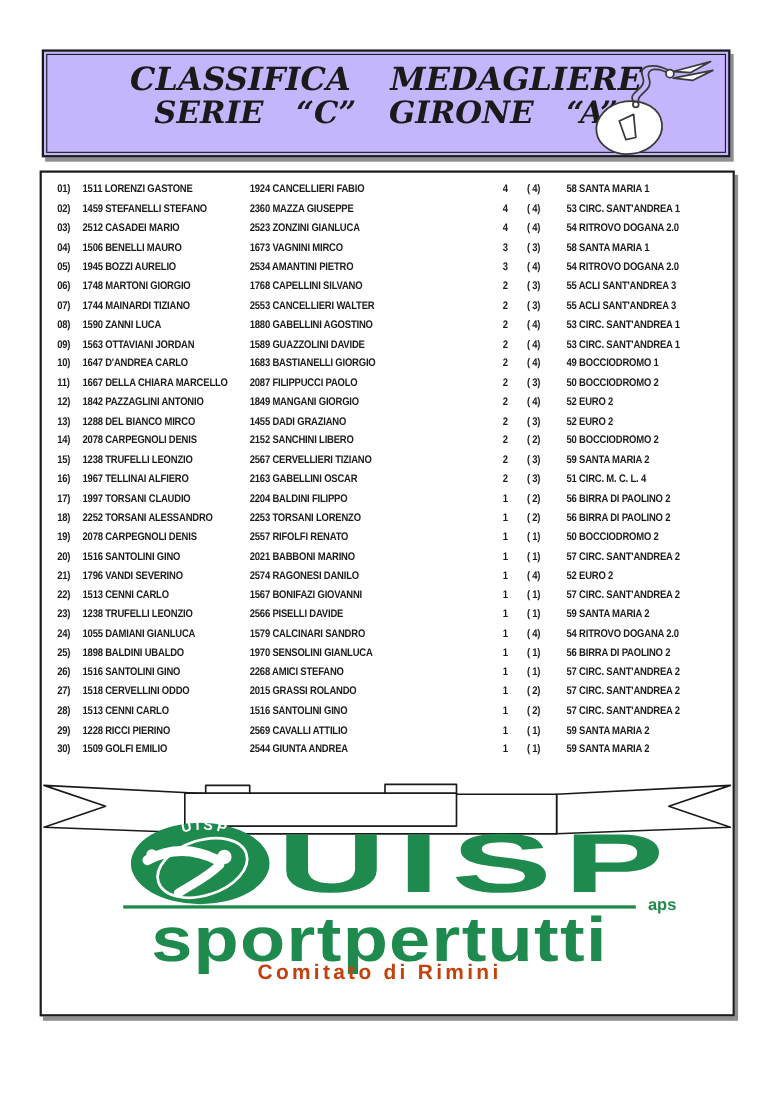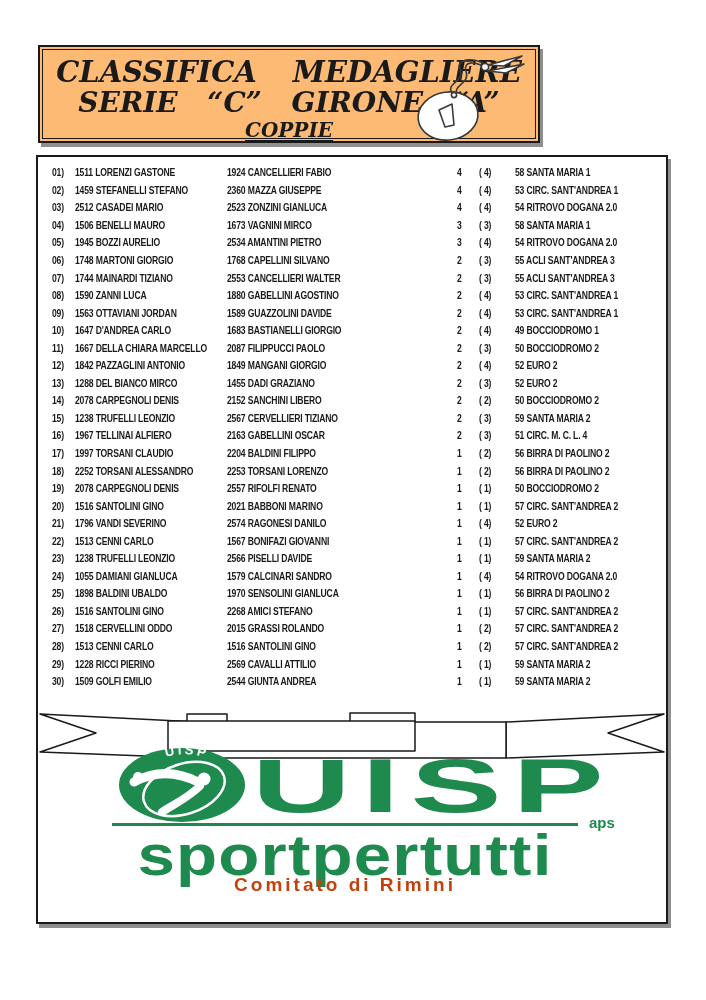--- a/index.html
+++ b/index.html
@@ -2,22 +2,22 @@
 <html><head>
 <meta charset="utf-8">
 <style>
   html,body{margin:0;padding:0;}
   body{
     width:706px;height:1000px;position:relative;background:#ffffff;
     font-family:"Liberation Sans", sans-serif;color:#1a1a1a;overflow:hidden;
   }
   
   .header-box{
-    position:absolute;left:38px;top:45px;width:502px;height:98px;
-    border:2px solid #1a1a1a;box-sizing:border-box;background:#fdba74;
+    position:absolute;left:38px;top:45px;width:626px;height:98px;
+    border:2px solid #1a1a1a;box-sizing:border-box;background:#c4b5fd;
     box-shadow:3px 4px 0 #8f8f8f;
   }
   .header-inner{
     position:absolute;inset:2px;border:1px solid #1a1a1a;
   }
   .title{
     text-align:center;font-family:"DejaVu Serif", serif;font-style:italic;font-weight:700;
     white-space:nowrap;line-height:1.05;
   }
   .t1{margin-top:7px;font-size:29px;word-spacing:26px;}
@@ -57,21 +57,20 @@
     font-size:19px;font-weight:bold;color:#c2410c;letter-spacing:3px;white-space:nowrap;
   }
 </style>
 </head>
 <body>
 
 <div class="header-box">
   <div class="header-inner">
     <div class="title t1">CLASSIFICA MEDAGLIERE</div>
     <div class="title t2">SERIE “C” GIRONE “A”</div>
-    <div class="title t3">COPPIE</div>
     <svg class="medal" width="125" height="90" viewBox="0 0 125 90">
       <g fill="none" stroke="#3a3a3a" stroke-width="1.6" stroke-linejoin="round">
         <path d="M82 12 L116 3 L98 13 Z" fill="#fff"></path>
         <path d="M82 18 L118 11 L100 20 Z" fill="#fff"></path>
         <path d="M48 42 C36 30 60 30 54 16 C50 6 66 4 78 11"></path>
         <path d="M53 44 C43 32 65 32 60 18 C57 8 68 8 81 15"></path>
         <circle cx="79" cy="14" r="3.6" fill="#fff"></circle>
         <ellipse cx="42" cy="63" rx="30" ry="24" fill="#fff" transform="rotate(-8 42 63)"></ellipse>
         <circle cx="48" cy="42" r="2.6" fill="#fff"></circle>
         <path d="M33 57 L46 51 L48 72 L39 74 Z"></path>

